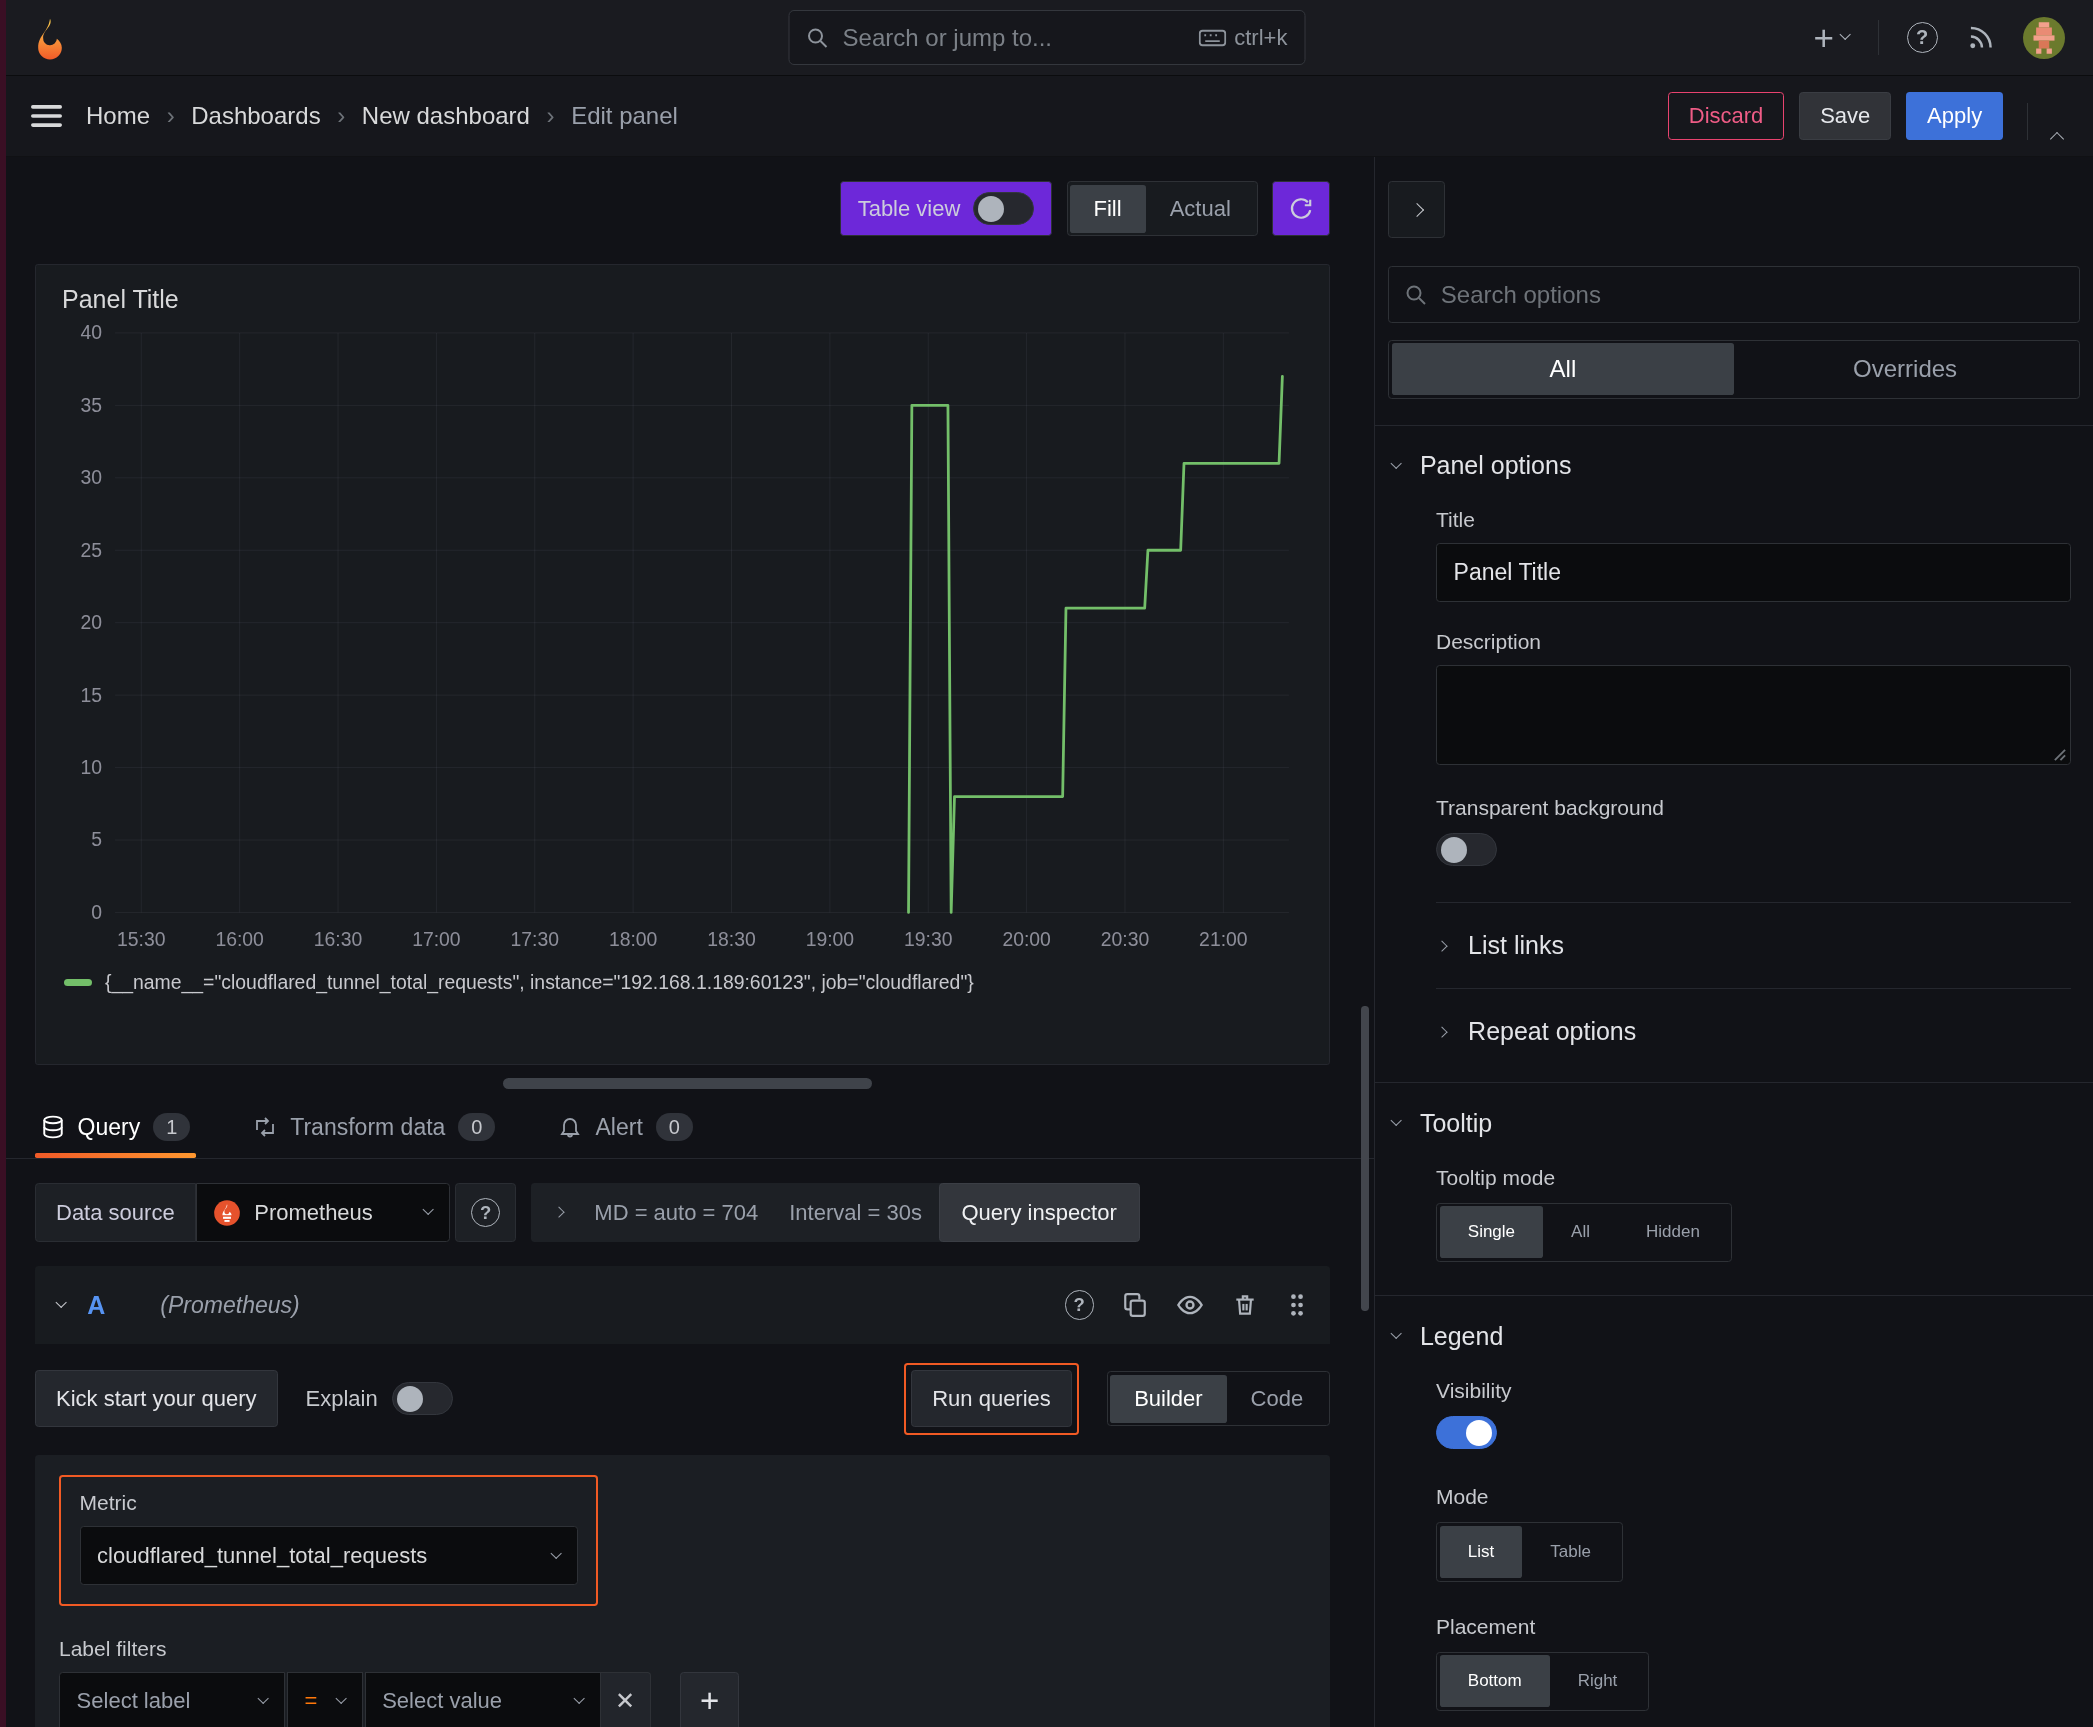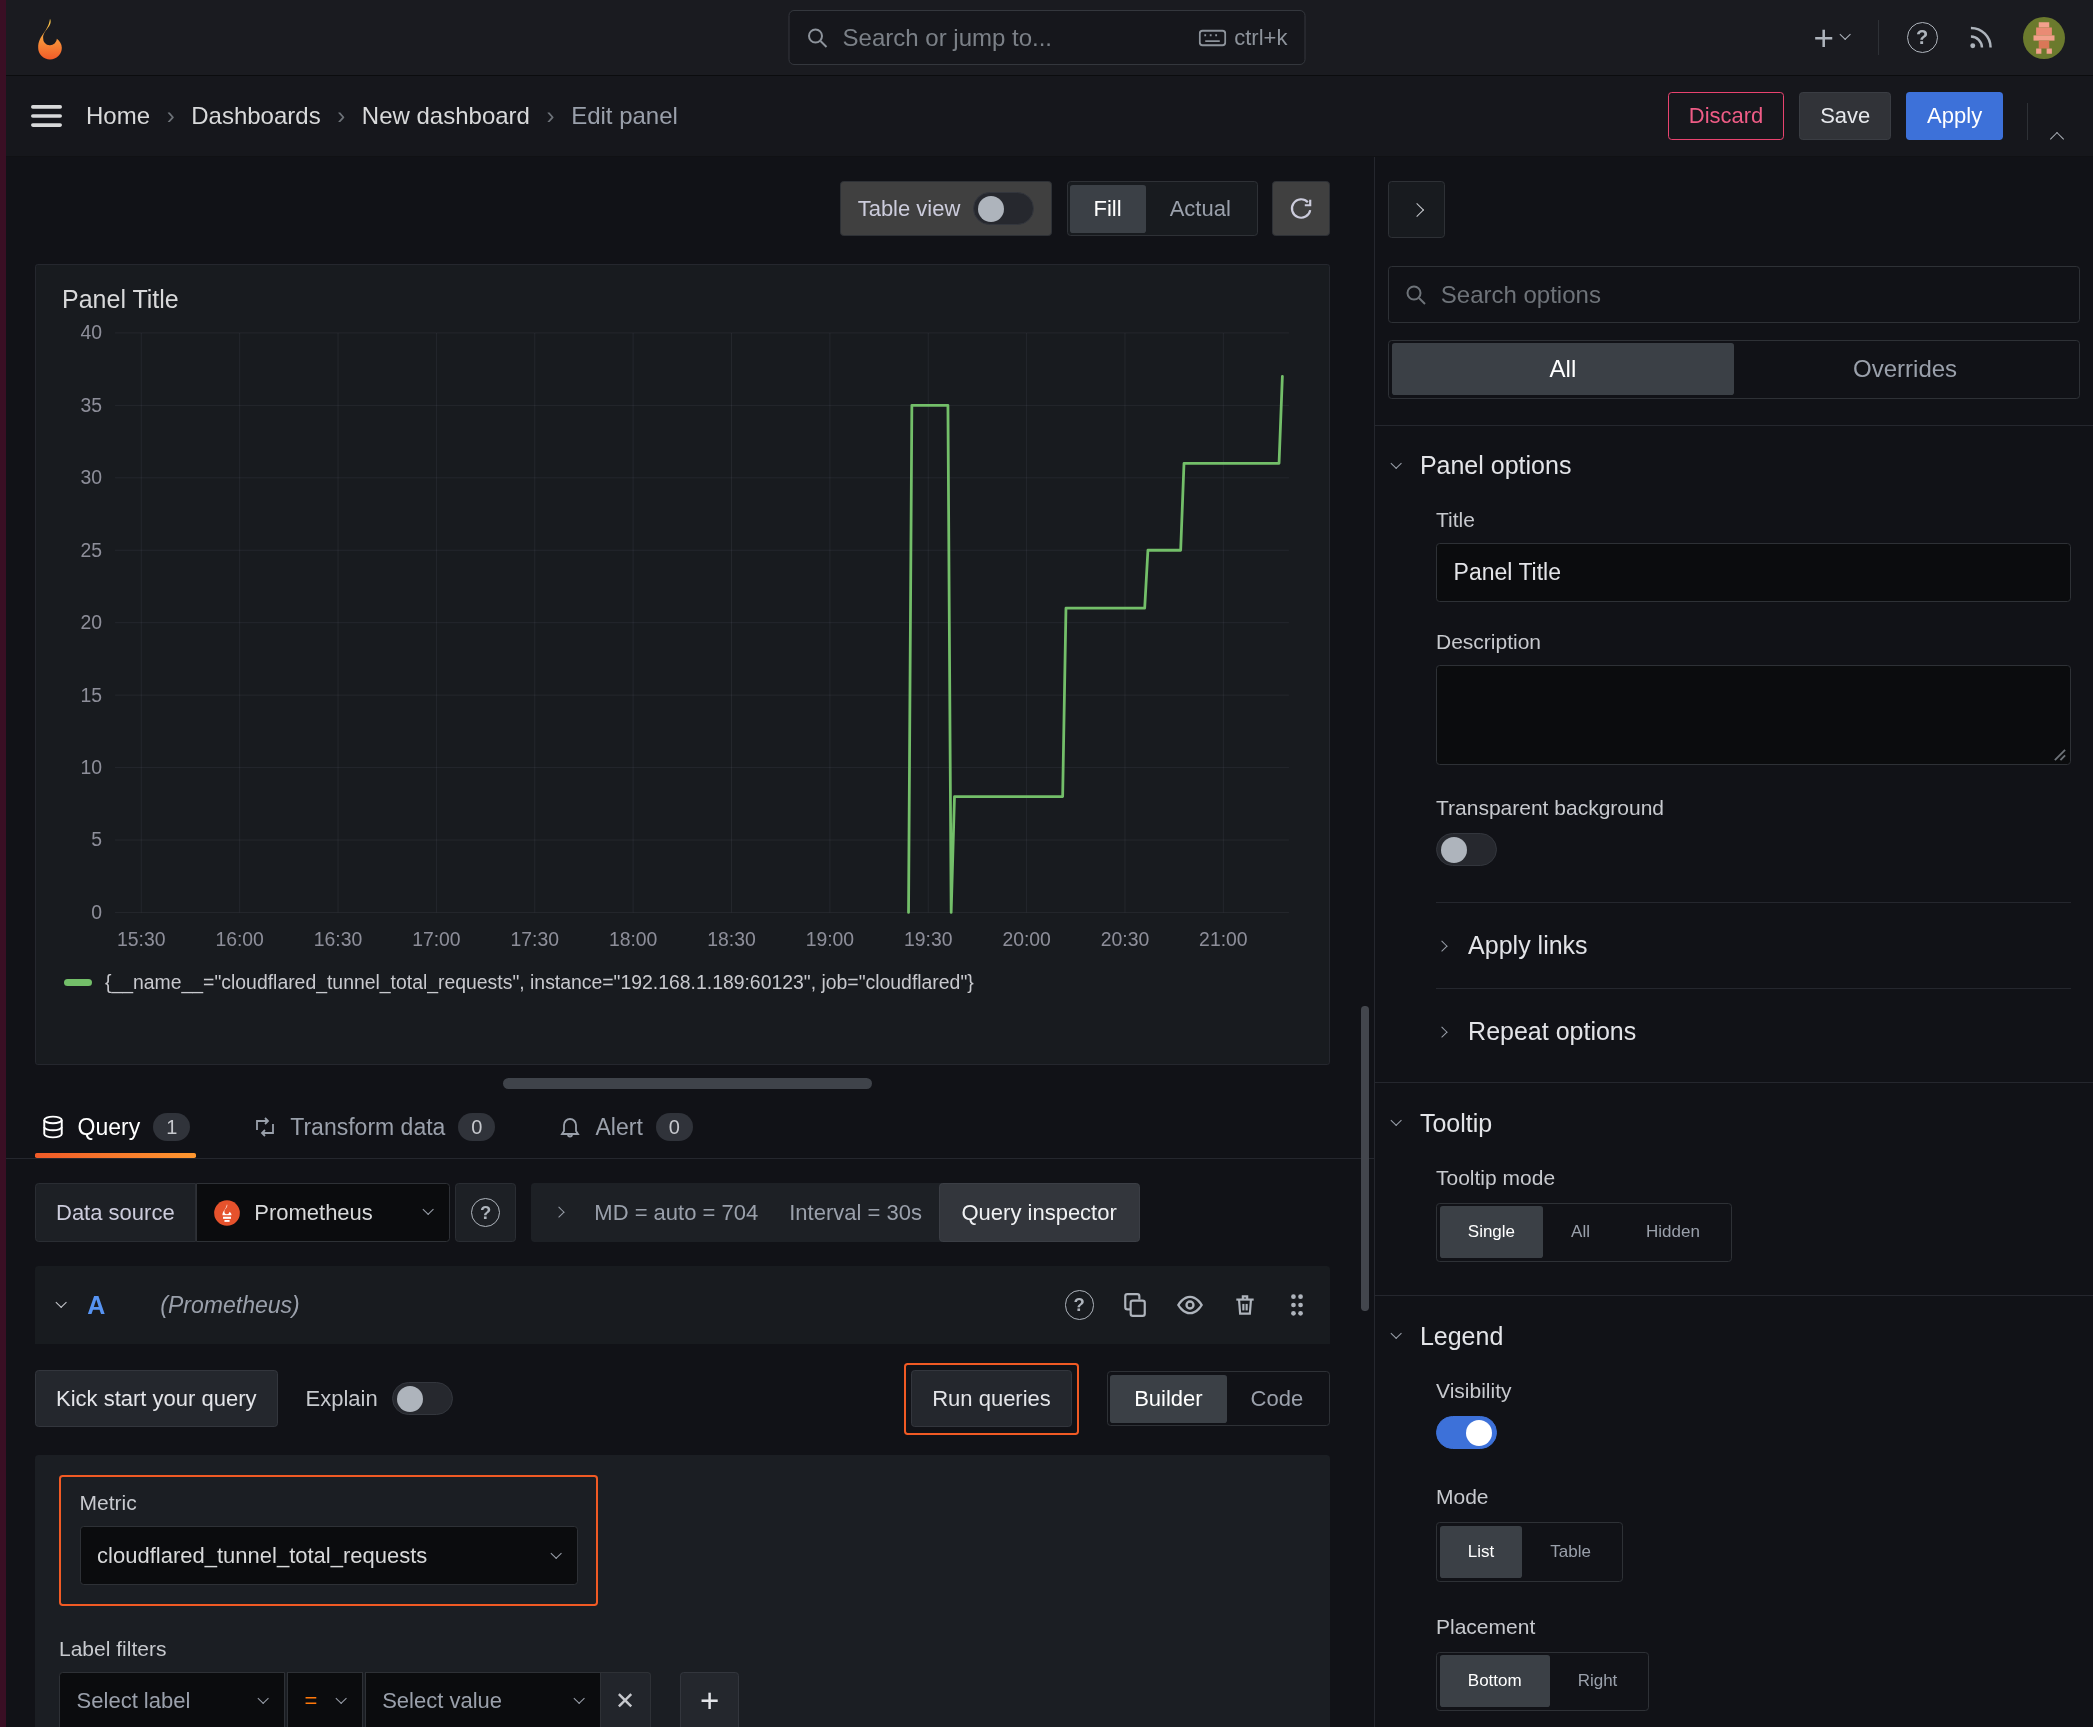--- a/index.html
+++ b/index.html
@@ -44,21 +44,21 @@
   .cv.up{transform:rotate(-135deg) translate(-2.8px,-2.8px);}
   .cv.sm{width:8.3px;height:8.3px;}
 
   
   .workspace{display:flex;height:1571px;}
   .left-pane{width:1375px;position:relative;border-right:0.9px solid #25272e;overflow:hidden;}
   .right-pane{flex:1;position:relative;overflow:hidden;}
 
   
   .ltoolbar{display:flex;justify-content:flex-end;align-items:center;gap:14.8px;margin:24px 44px 0 0;}
-  .tool-box{height:55px;background:#404040;border:0.9px solid #2e3136;border-radius:3.7px;
+  .tool-box{height:55px;background:#6d28d9;border:0.9px solid #2e3136;border-radius:3.7px;
     display:flex;align-items:center;padding:0 16.6px;font-size:22px;color:#ccccdc;gap:13px;}
   .seg{display:inline-flex;align-items:center;background:#181b1f;border:0.9px solid #2e3136;
     border-radius:3.7px;padding:1.8px;height:55px;}
   .seg .opt{padding:0 24px;height:48px;display:flex;align-items:center;color:#9aa0ab;
     border-radius:2.8px;font-size:22px;cursor:pointer;}
   .seg .opt.sel{background:#3b4046;color:#fff;}
   .toggle{width:61px;height:33px;border-radius:16.6px;background:#26282e;border:0.9px solid #33363d;
     position:relative;cursor:pointer;flex:none;}
   .toggle .knob{position:absolute;left:3.7px;top:2.8px;width:26px;height:26px;border-radius:50%;background:#aeb4bc;}
   .toggle.on{background:#3d71d9;border-color:#3d71d9;}
@@ -515,21 +515,21 @@
           <line x1="2" y1="13" x2="13" y2="2"></line>
             <line x1="8" y1="13" x2="13" y2="8"></line>
         </svg>
       </div>
       <div class="sb-label" style="margin-top:31px;">Transparent background</div>
       <span class="toggle" style="margin-top:13px;display:inline-block;"><span class="knob"></span></span>
 
       <div style="height:0.9px;background:#25272e;margin-top:33px;"></div>
       <div class="linkrow">
         <span class="cv right sm"></span>
-        <span>Apply links</span>
+        <span>List links</span>
       </div>
       <div style="height:0.9px;background:#25272e;"></div>
       <div class="linkrow">
         <span class="cv right sm"></span>
         <span>Repeat options</span>
       </div>
     </div>
 
     <div class="divider-full" style="margin-top:7.4px;"></div>
 

